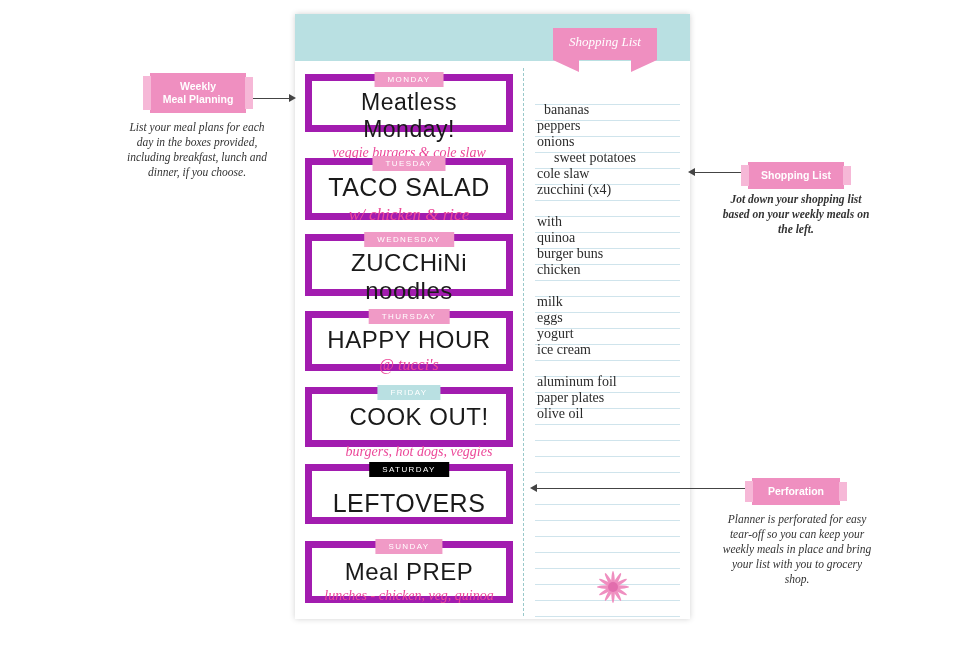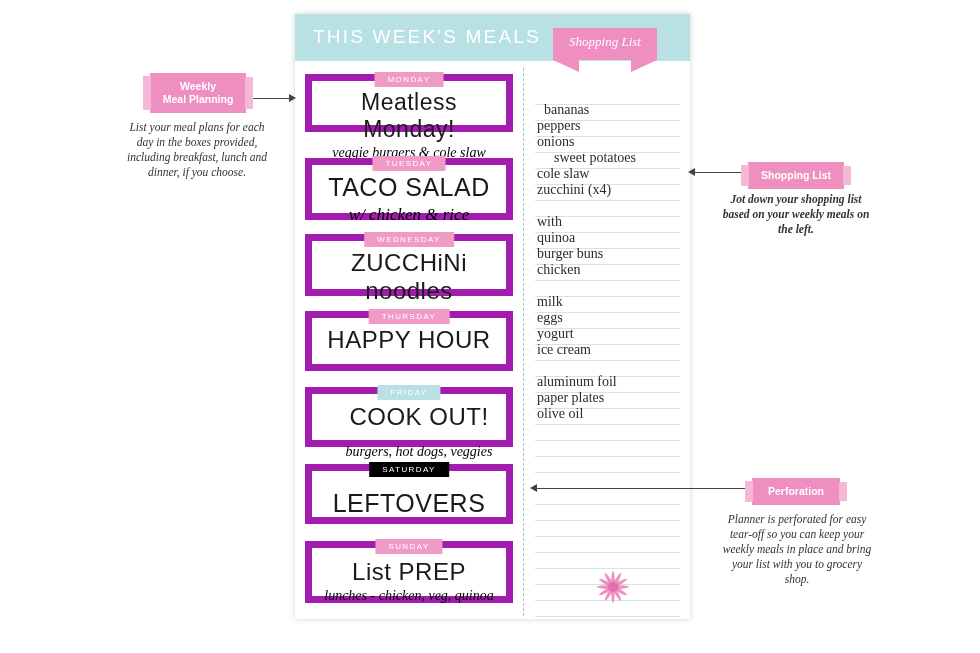--- a/index.html
+++ b/index.html
@@ -128,21 +128,21 @@
     text-align: center;
     font-family: "Liberation Sans", sans-serif;
     color: #1a1a1a;
     font-weight: normal;
     letter-spacing: 0.5px;
   }
   .meal-sub {
     text-align: center;
     font-family: "Liberation Serif", serif;
     font-style: italic;
-    color: #000000;
+    color: #ec4899;
   }
 
   
   #shopping-area {
     position: absolute;
     left: 240px;
     top: 74px;
     width: 145px;
     height: 520px;
   }
@@ -247,21 +247,20 @@
     border-width: 4px 7px 4px 0;
     border-color: transparent #444444 transparent transparent;
   }
 </style>
 </head>
 <body>
 
 <div id="planner">
 
   <div id="planner-header"></div>
-  <div id="planner-title">THIS WEEK'S MEALS</div>
 
   <div id="shopping-banner">
     <div class="tail-l"></div>
     <div class="tail-r"></div>
     <div class="ribbon-body"></div>
     <div class="ribbon-label">Shopping List</div>
   </div>
 
   <div id="perforation-line"></div>
 
@@ -279,37 +278,38 @@
 
   <div class="day-card" style="top:220px; height:62px;">
     <div class="day-tab tab-pink" style="background: rgb(240, 154, 198);">WEDNESDAY</div>
     <div class="meal-main" style="font-size:24px; margin-top:8px;">ZUCCHiNi noodles</div>
     <div class="meal-sub" style="font-size:16px; margin-top:3px;">w/ ground turkey</div>
   </div>
 
   <div class="day-card" style="top:297px; height:60px;">
     <div class="day-tab tab-pink" style="background: rgb(240, 154, 198);">THURSDAY</div>
     <div class="meal-main" style="font-size:24px; margin-top:8px;">HAPPY HOUR</div>
+    <div class="meal-sub" style="font-size:16px; margin-top:2px;">@ tucci's</div>
   </div>
 
   <div class="day-card" style="top:373px; height:60px;padding-left:20px;">
     <div class="day-tab tab-blue" style="background: rgb(185, 224, 226);">FRIDAY</div>
     <div class="meal-main" style="font-size:24px; margin-top:9px;">COOK OUT!</div>
     <div class="meal-sub" style="font-size:14px; margin-top:13px;">burgers, hot dogs, veggies</div>
   </div>
 
   <div class="day-card" style="top:450px; height:60px;">
     <div class="day-tab tab-pink" style="background: #000000;">SATURDAY</div>
     <div class="meal-main" style="font-size:25px; margin-top:18px;">LEFTOVERS</div>
     <div class="meal-sub" style="font-size:14px;"></div>
   </div>
 
   <div class="day-card" style="top:527px; height:62px;">
     <div class="day-tab tab-pink" style="background: rgb(240, 154, 198);">SUNDAY</div>
-    <div class="meal-main" style="font-size:24px; margin-top:10px;">List PREP</div>
+    <div class="meal-main" style="font-size:24px; margin-top:10px;">Meal PREP</div>
     <div class="meal-sub" style="font-size:14px; margin-top:2px;">lunches - chicken, veg, quinoa</div>
   </div>
 
   <div id="shopping-area">
 
     <div id="list-lines">
         <div class="list-line" style="top: 16px;"></div>
         <div class="list-line" style="top: 32px;"></div>
         <div class="list-line" style="top: 48px;"></div>
         <div class="list-line" style="top: 64px;"></div>

